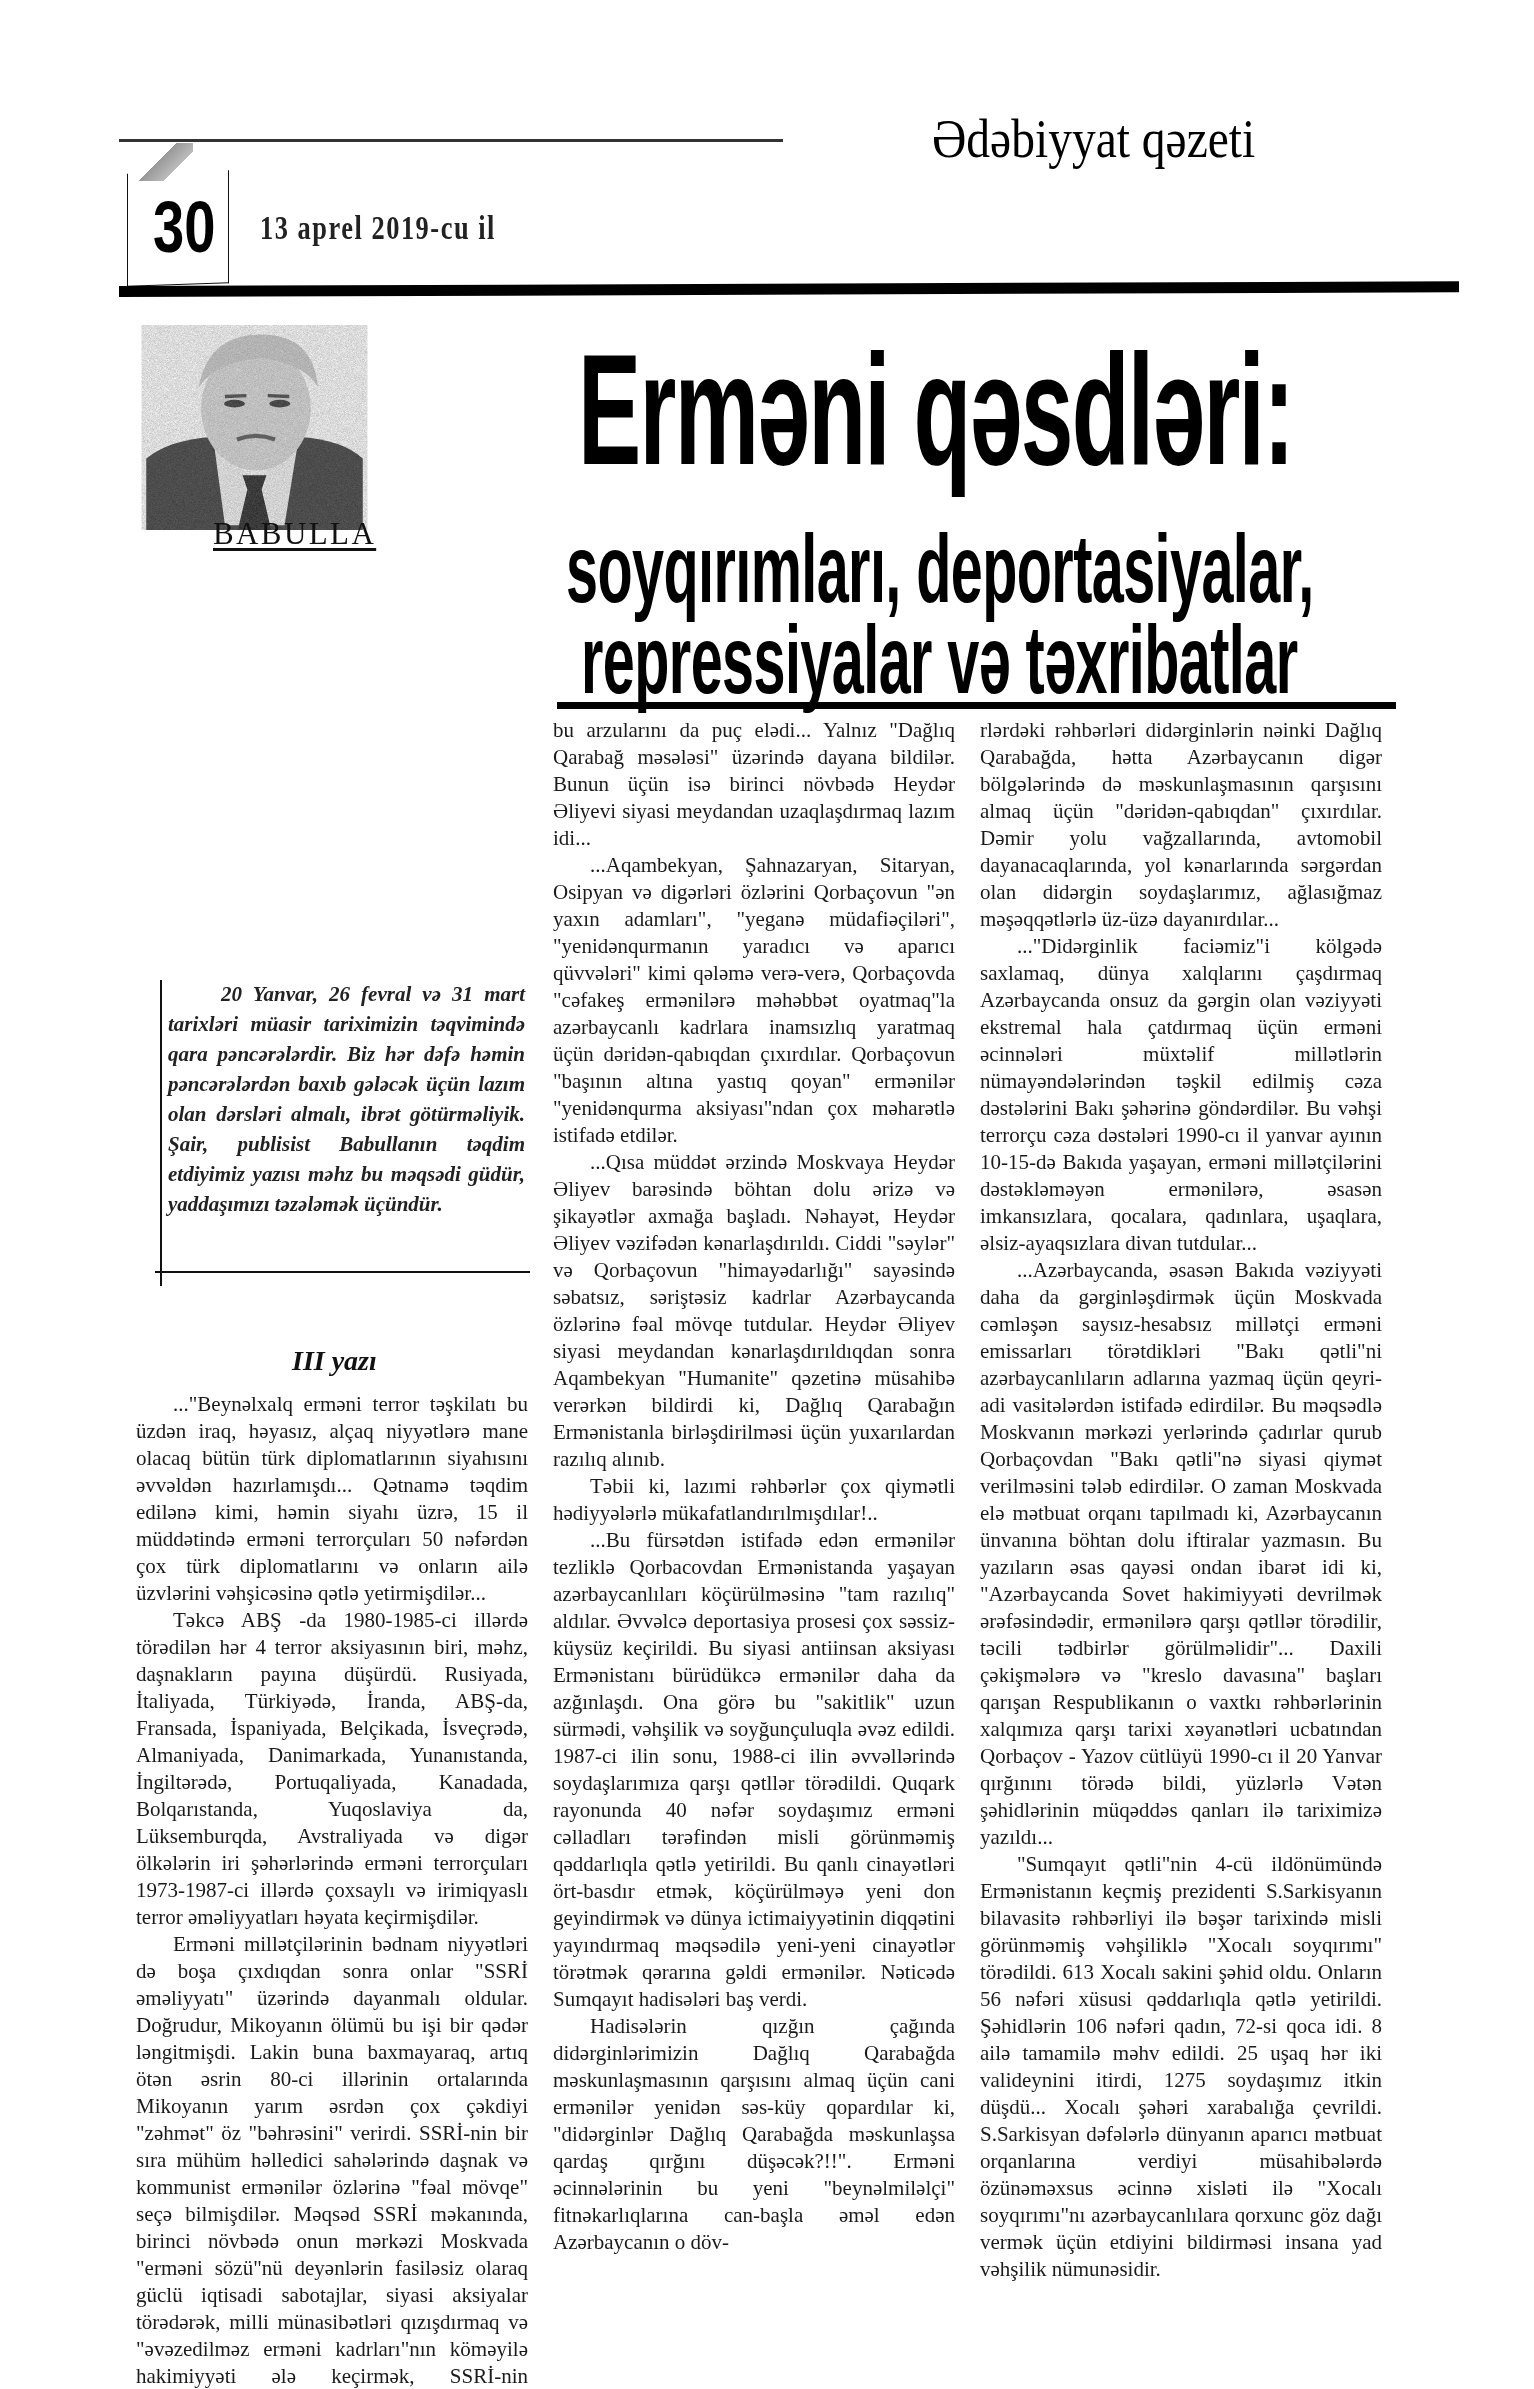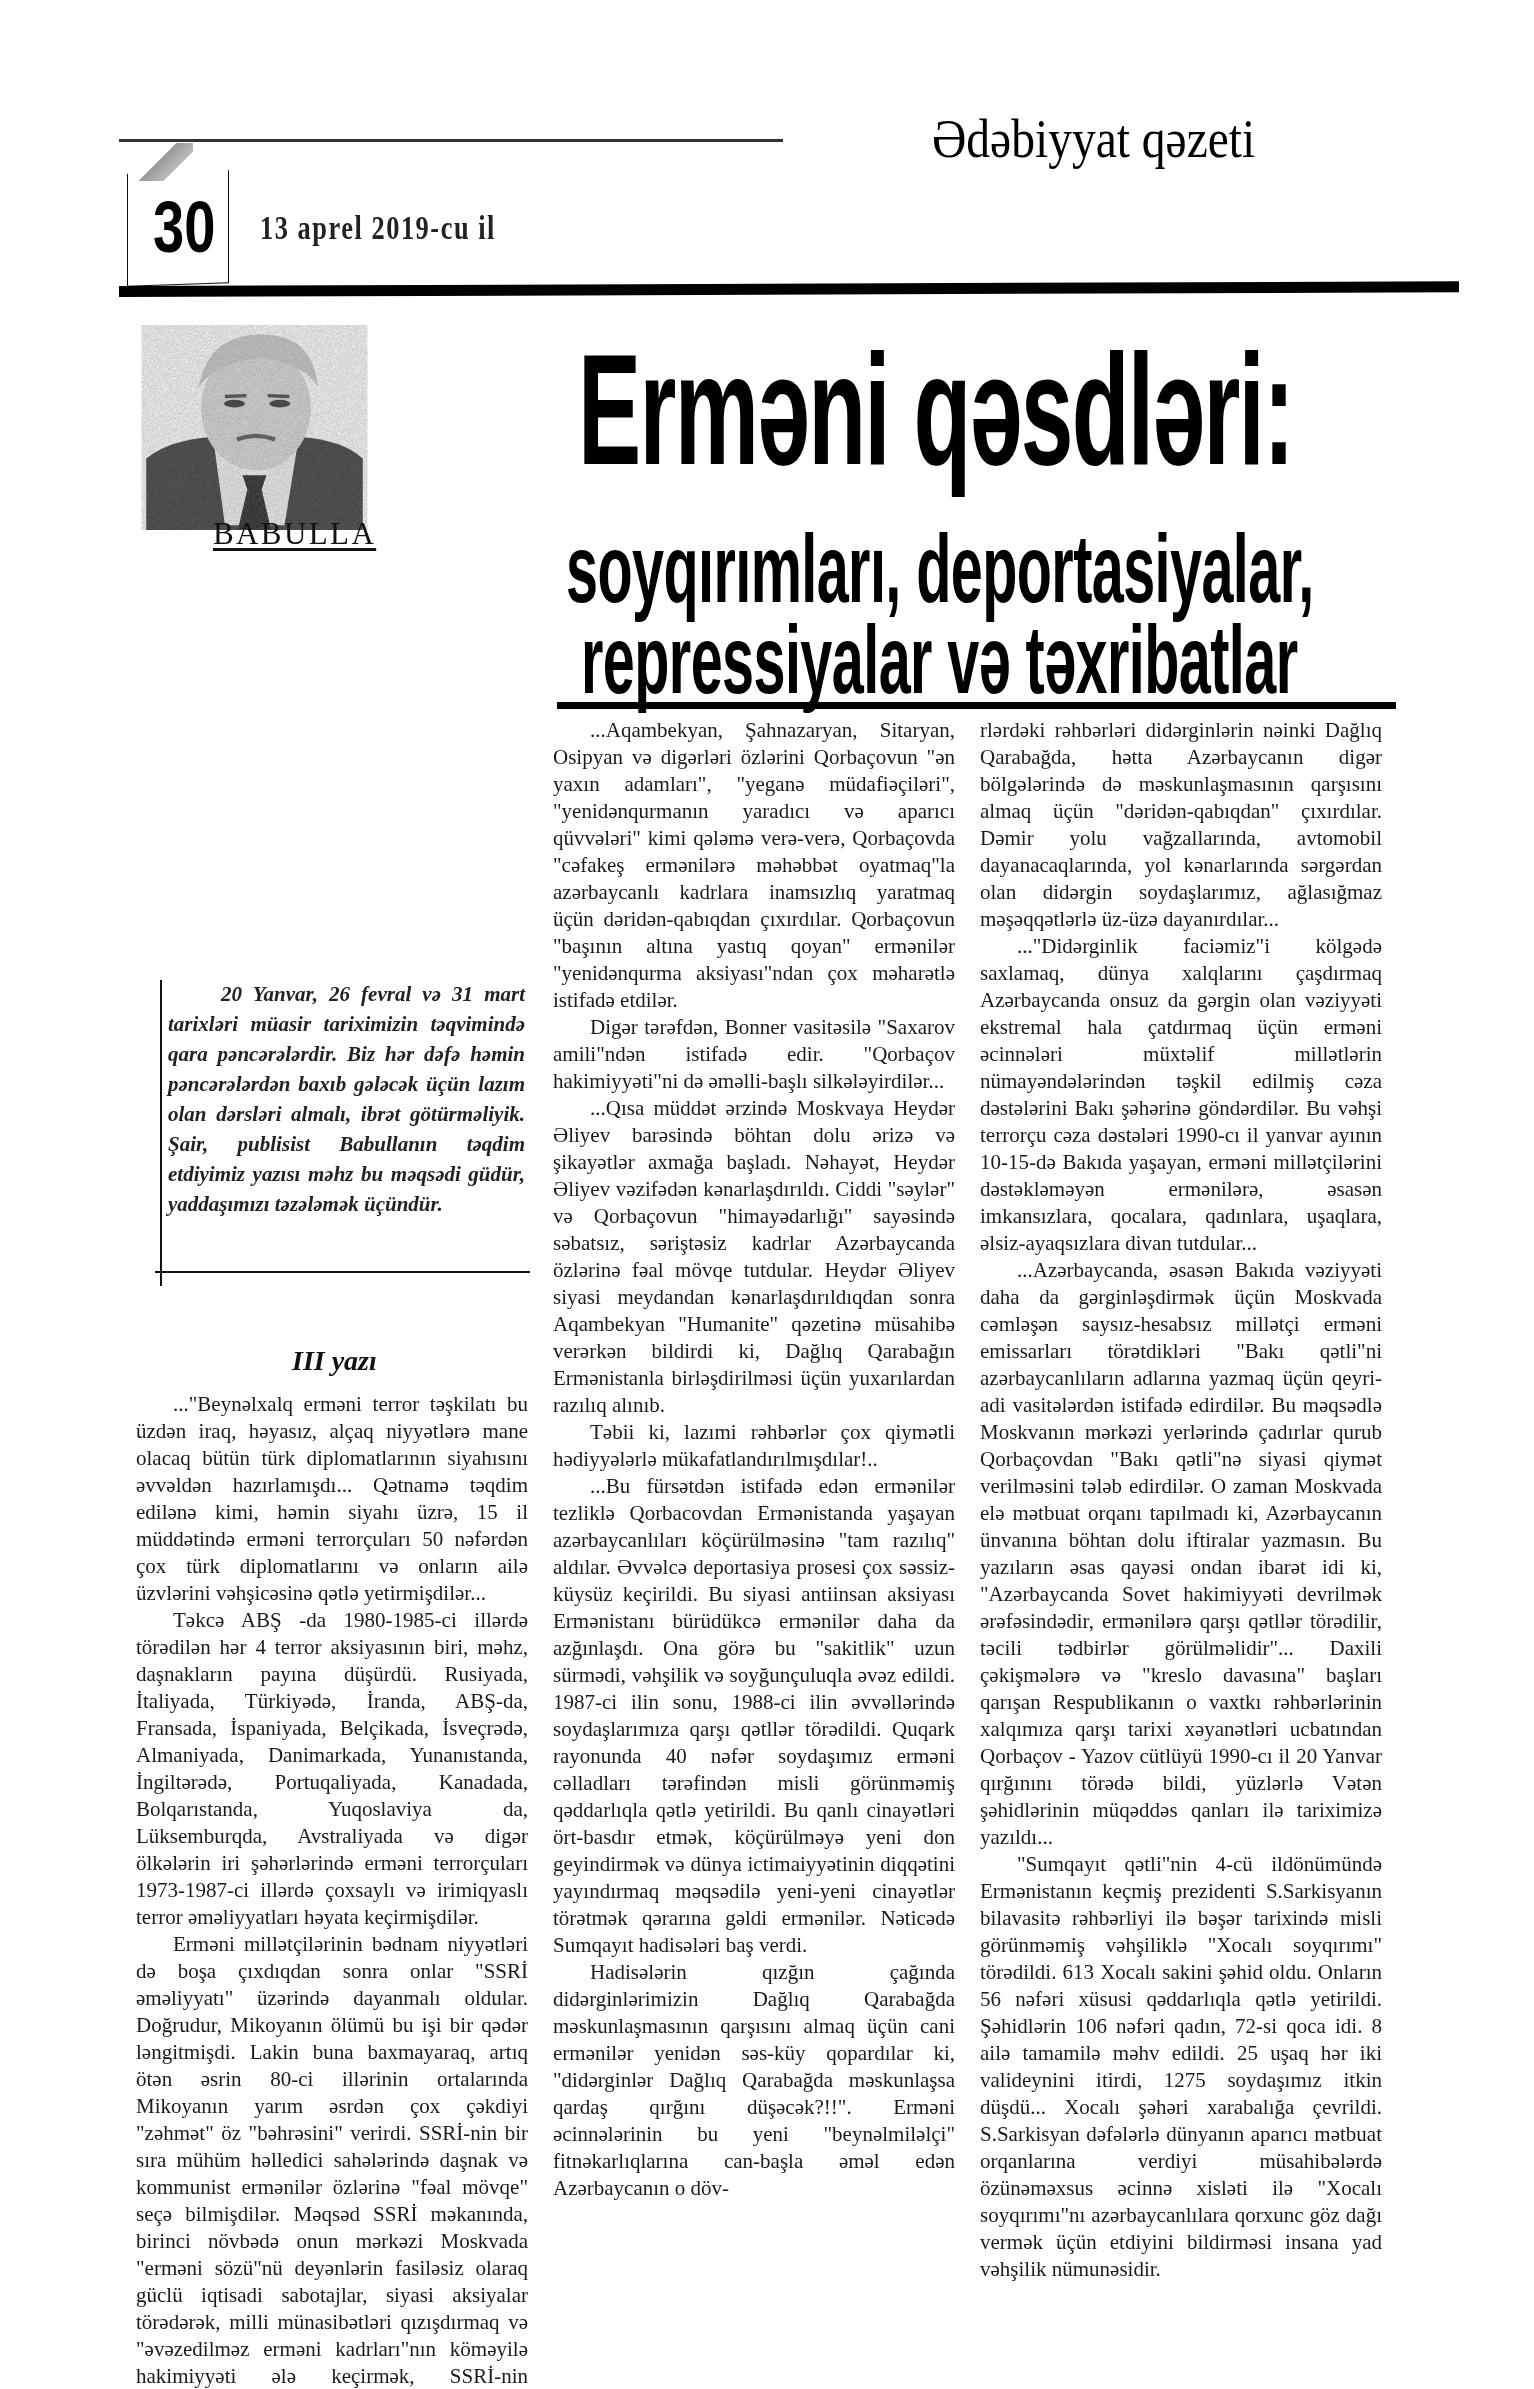--- a/index.html
+++ b/index.html
@@ -92,22 +92,22 @@
 <div class="abs section-label">III yazı</div>
 
 <div class="abs col col-left">
   <p>..."Beynəlxalq erməni terror təşkilatı bu üzdən iraq, həyasız, alçaq niyyətlərə manе olacaq bütün türk diplomatlarının siyahısını əvvəldən hazırlamışdı... Qətnamə təqdim edilənə kimi, həmin siyahı üzrə, 15 il müddətində erməni terrorçuları 50 nəfərdən çox türk diplomatlarını və onların ailə üzvlərini vəhşicəsinə qətlə yetirmişdilər...</p>
   <p>Təkcə ABŞ -da 1980-1985-ci illərdə törədilən hər 4 terror aksiyasının biri, məhz, daşnakların payına düşürdü. Rusiyada, İtaliyada, Türkiyədə, İranda, ABŞ-da, Fransada, İspaniyada, Belçikada, İsveçrədə, Almaniyada, Danimarkada, Yunanıstanda, İngiltərədə, Portuqaliyada, Kanadada, Bolqarıstanda, Yuqoslaviya da, Lüksemburqda, Avstraliyada və digər ölkələrin iri şəhərlərində erməni terrorçuları 1973-1987-ci illərdə çoxsaylı və irimiqyaslı terror əməliyyatları həyata keçirmişdilər.</p>
   <p>Erməni millətçilərinin bədnam niyyətləri də boşa çıxdıqdan sonra onlar "SSRİ əməliyyatı" üzərində dayanmalı oldular. Doğrudur, Mikoyanın ölümü bu işi bir qədər ləngitmişdi. Lakin buna baxmayaraq, artıq ötən əsrin 80-ci illərinin ortalarında Mikoyanın yarım əsrdən çox çəkdiyi "zəhmət" öz "bəhrəsini" verirdi. SSRİ-nin bir sıra mühüm həlledici sahələrində daşnak və kommunist ermənilər özlərinə "fəal mövqe" seçə bilmişdilər. Məqsəd SSRİ məkanında, birinci növbədə onun mərkəzi Moskvada "erməni sözü"nü deyənlərin fasiləsiz olaraq güclü iqtisadi sabotajlar, siyasi aksiyalar törədərək, milli münasibətləri qızışdırmaq və "əvəzedilməz erməni kadrları"nın köməyilə hakimiyyəti ələ keçirmək, SSRİ-nin qarşısıalınmaz hərbi doktrinası hesabına bütün dünyanı "erməni-ecinnə əsarətinə" almaqdan ibarət idi...</p>
 
 </div>
 
 <div class="abs col col-mid">
+  <p class="noindent">bu arzularını da puç elədi... Yalnız "Dağlıq Qarabağ məsələsi" üzərində dayana bildilər. Bunun üçün isə birinci növbədə Heydər Əliyevi siyasi meydandan uzaqlaşdırmaq lazım idi...</p>
   <p>...Aqambekyan, Şahnazaryan, Sitaryan, Osipyan və digərləri özlərini Qorbaçovun "ən yaxın adamları", "yeganə müdafiəçiləri", "yenidənqurmanın yaradıcı və aparıcı qüvvələri" kimi qələmə verə-verə, Qorbaçovda "cəfakeş ermənilərə məhəbbət oyatmaq"la azərbaycanlı kadrlara inamsızlıq yaratmaq üçün dəridən-qabıqdan çıxırdılar. Qorbaçovun "başının altına yastıq qoyan" ermənilər "yenidənqurma aksiyası"ndan çox məharətlə istifadə etdilər.</p>
-  <p>Digər tərəfdən, Bonner vasitəsilə "Saxarov amili"ndən istifadə edir. "Qorbaçov hakimiyyəti"ni də əməlli-başlı silkələyirdilər...</p>
   <p>...Qısa müddət ərzində Moskvaya Heydər Əliyev barəsində böhtan dolu ərizə və şikayətlər axmağa başladı. Nəhayət, Heydər Əliyev vəzifədən kənarlaşdırıldı. Ciddi "səylər" və Qorbaçovun "himayədarlığı" sayəsində səbatsız, səriştəsiz kadrlar Azərbaycanda özlərinə fəal mövqe tutdular. Heydər Əliyev siyasi meydandan kənarlaşdırıldıqdan sonra Aqambekyan "Humanite" qəzetinə müsahibə verərkən bildirdi ki, Dağlıq Qarabağın Ermənistanla birləşdirilməsi üçün yuxarılardan razılıq alınıb.</p>
   <p>Təbii ki, lazımi rəhbərlər çox qiymətli hədiyyələrlə mükafatlandırılmışdılar!..</p>
   <p>...Bu fürsətdən istifadə edən ermənilər tezliklə Qorbacovdan Ermənistanda yaşayan azərbaycanlıları köçürülməsinə "tam razılıq" aldılar. Əvvəlcə deportasiya prosesi çox səssiz-küysüz keçirildi. Bu siyasi antiinsan aksiyası Ermənistanı bürüdükcə ermənilər daha da azğınlaşdı. Ona görə bu "sakitlik" uzun sürmədi, vəhşilik və soyğunçuluqla əvəz edildi. 1987-ci ilin sonu, 1988-ci ilin əvvəllərində soydaşlarımıza qarşı qətllər törədildi. Quqark rayonunda 40 nəfər soydaşımız erməni cəlladları tərəfindən misli görünməmiş qəddarlıqla qətlə yetirildi. Bu qanlı cinayətləri ört-basdır etmək, köçürülməyə yeni don geyindirmək və dünya ictimaiyyətinin diqqətini yayındırmaq məqsədilə yeni-yeni cinayətlər törətmək qərarına gəldi ermənilər. Nəticədə Sumqayıt hadisələri baş verdi.</p>
   <p>Hadisələrin qızğın çağında didərginlərimizin Dağlıq Qarabağda məskunlaşmasının qarşısını almaq üçün cani ermənilər yenidən səs-küy qopardılar ki, "didərginlər Dağlıq Qarabağda məskunlaşsa qardaş qırğını düşəcək?!!". Erməni əcinnələrinin bu yeni "beynəlmiləlçi" fitnəkarlıqlarına can-başla əməl edən Azərbaycanın o döv-</p>
 </div>
 
 <div class="abs col col-right">
   <p class="noindent">rlərdəki rəhbərləri didərginlərin nəinki Dağlıq Qarabağda, hətta Azərbaycanın digər bölgələrində də məskunlaşmasının qarşısını almaq üçün "dəridən-qabıqdan" çıxırdılar. Dəmir yolu vağzallarında, avtomobil dayanacaqlarında, yol kənarlarında sərgərdan olan didərgin soydaşlarımız, ağlasığmaz məşəqqətlərlə üz-üzə dayanırdılar...</p>
   <p>..."Didərginlik faciəmiz"i kölgədə saxlamaq, dünya xalqlarını çaşdırmaq Azərbaycanda onsuz da gərgin olan vəziyyəti ekstremal hala çatdırmaq üçün erməni əcinnələri müxtəlif millətlərin nümayəndələrindən təşkil edilmiş cəza dəstələrini Bakı şəhərinə göndərdilər. Bu vəhşi terrorçu cəza dəstələri 1990-cı il yanvar ayının 10-15-də Bakıda yaşayan, erməni millətçilərini dəstəkləməyən ermənilərə, əsasən imkansızlara, qocalara, qadınlara, uşaqlara, əlsiz-ayaqsızlara divan tutdular...</p>
   <p>...Azərbaycanda, əsasən Bakıda vəziyyəti daha da gərginləşdirmək üçün Moskvada cəmləşən saysız-hesabsız millətçi erməni emissarları törətdikləri "Bakı qətli"ni azərbaycanlıların adlarına yazmaq üçün qeyri-adi vasitələrdən istifadə edirdilər. Bu məqsədlə Moskvanın mərkəzi yerlərində çadırlar qurub Qorbaçovdan "Bakı qətli"nə siyasi qiymət verilməsini tələb edirdilər. O zaman Moskvada elə mətbuat orqanı tapılmadı ki, Azərbaycanın ünvanına böhtan dolu iftiralar yazmasın. Bu yazıların əsas qayəsi ondan ibarət idi ki, "Azərbaycanda Sovet hakimiyyəti devrilmək ərəfəsindədir, ermənilərə qarşı qətllər törədilir, təcili tədbirlər görülməlidir"... Daxili çəkişmələrə və "kreslo davasına" başları qarışan Respublikanın o vaxtkı rəhbərlərinin xalqımıza qarşı tarixi xəyanətləri ucbatından Qorbaçov - Yazov cütlüyü 1990-cı il 20 Yanvar qırğınını törədə bildi, yüzlərlə Vətən şəhidlərinin müqəddəs qanları ilə tariximizə yazıldı...</p>

